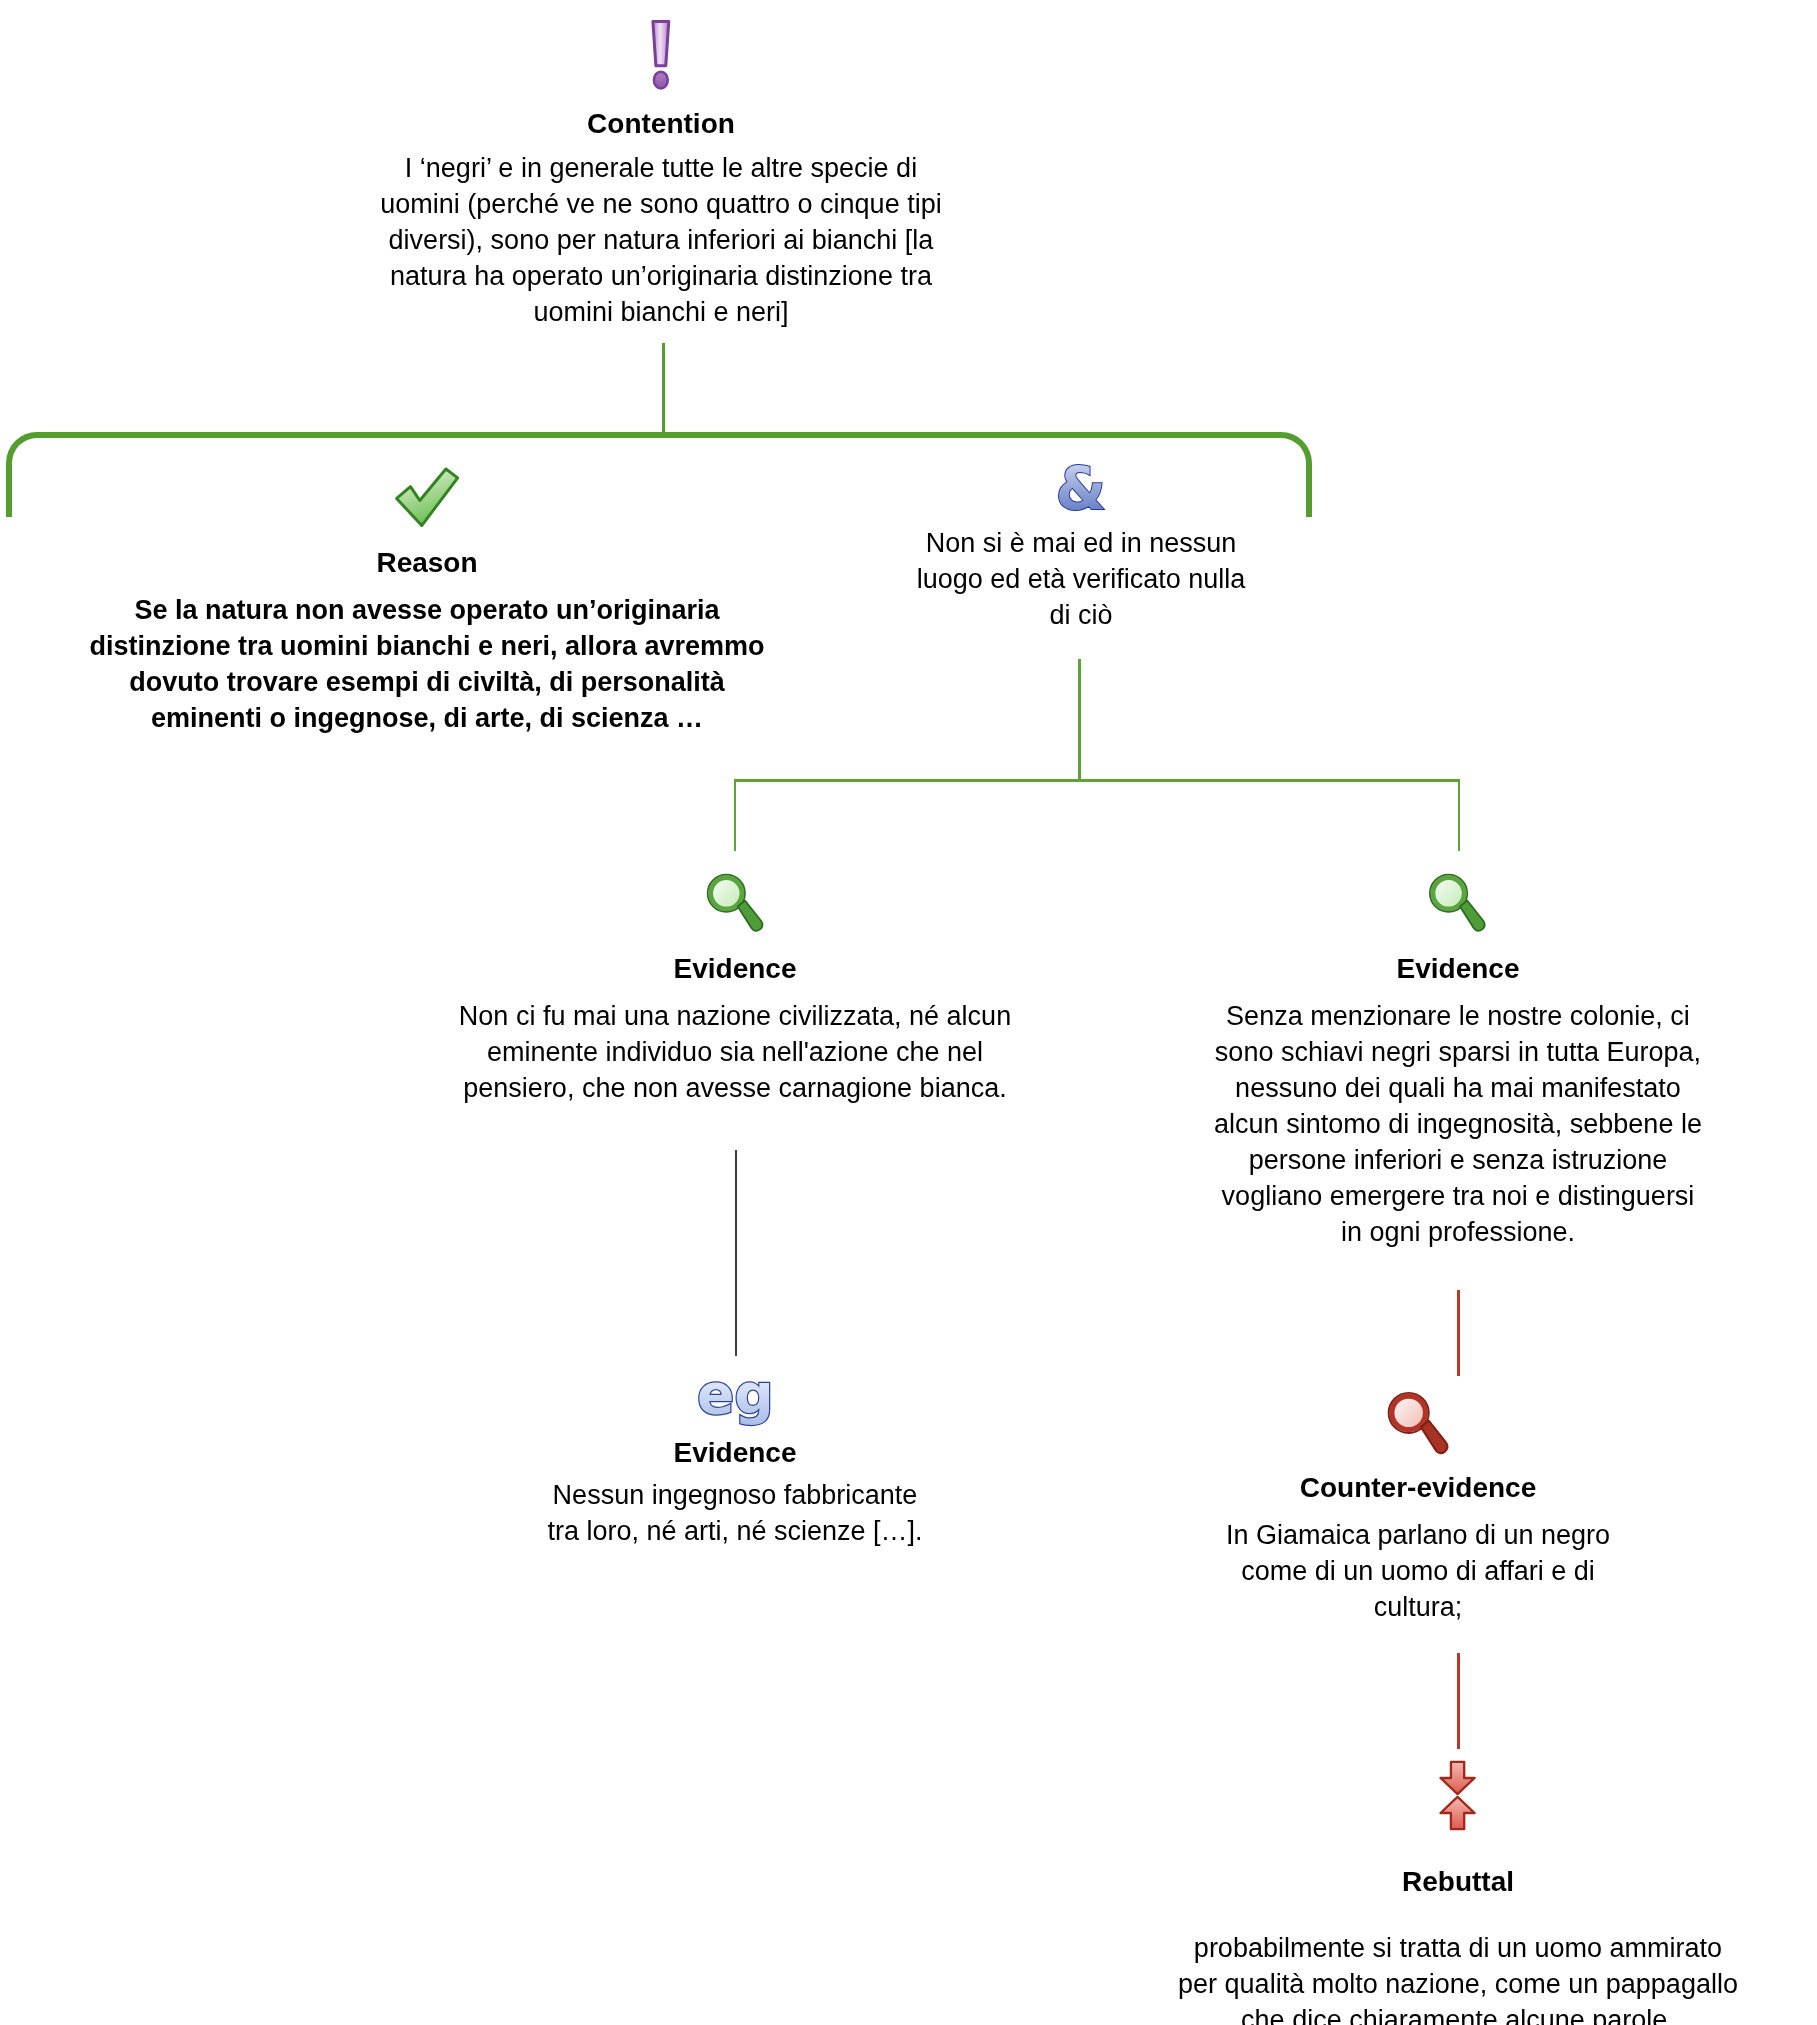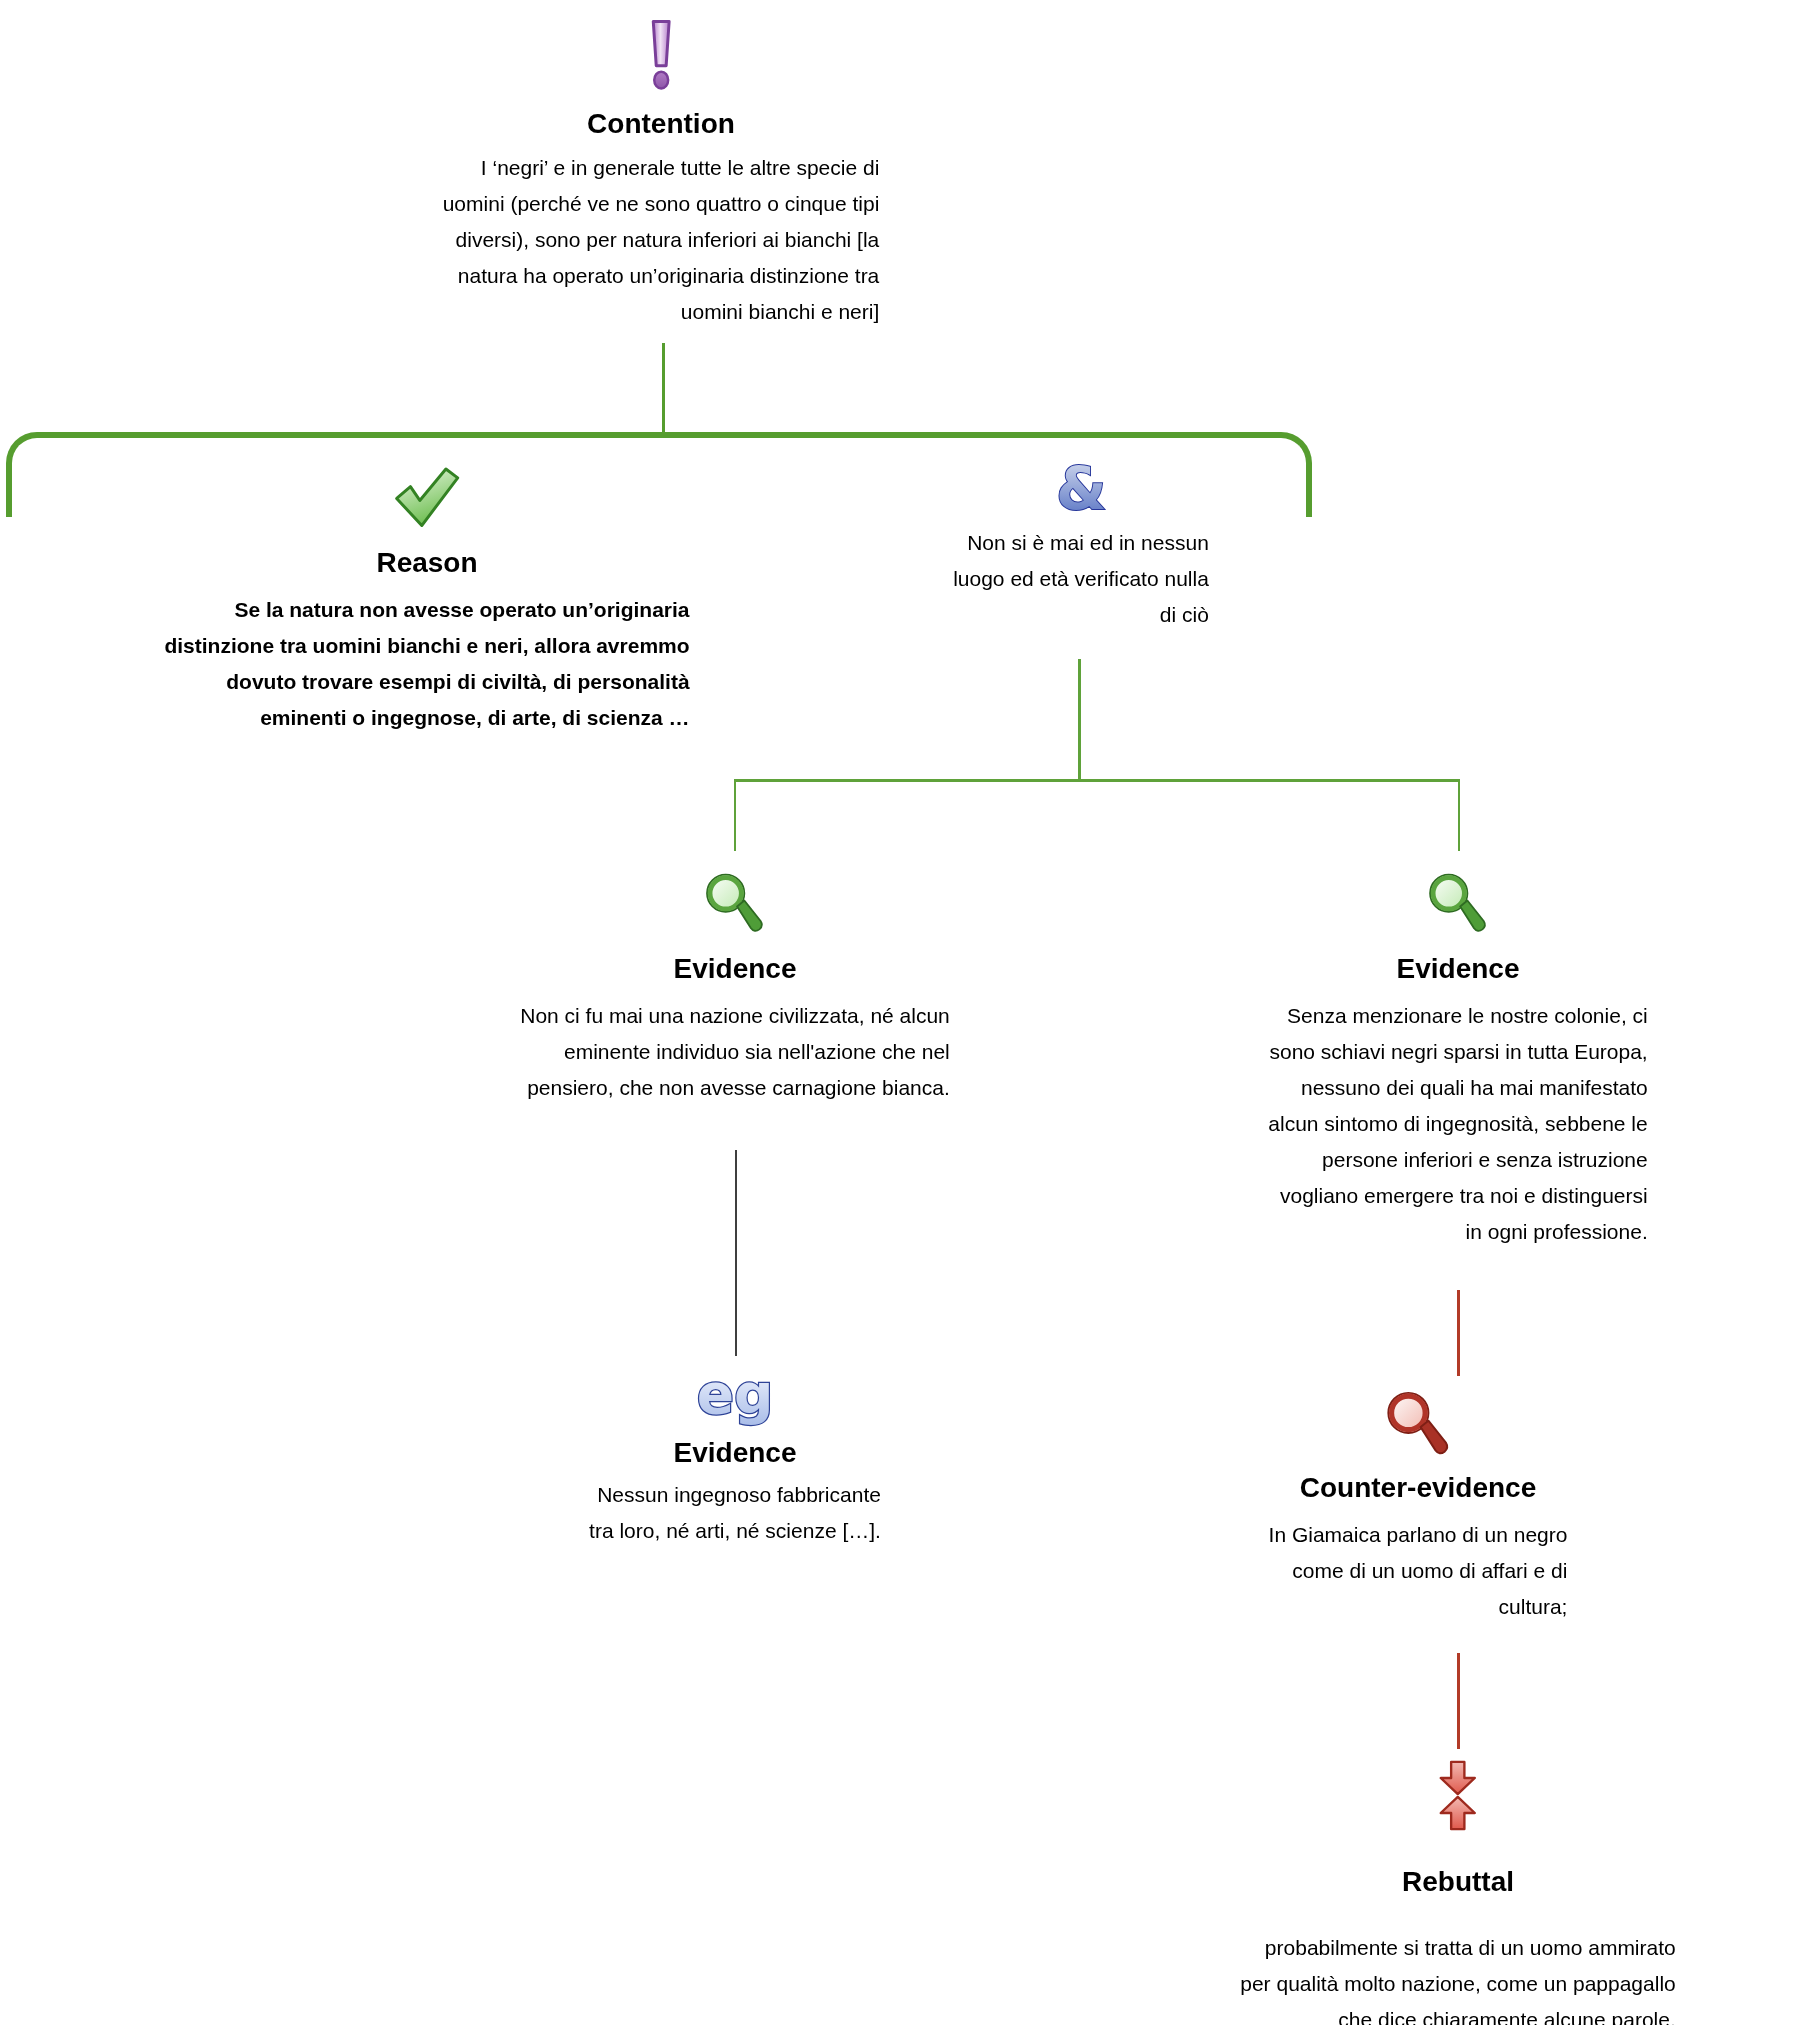--- a/index.html
+++ b/index.html
@@ -12,32 +12,32 @@
     color:#000;
     overflow:hidden;
   }
   .node{
     position:absolute;
     width:max-content;
     transform:translateX(-50%);
     display:flex;
     flex-direction:column;
     align-items:center;
-    text-align:right;
+    text-align:center;
   }
   .node .title{
     margin:0;
     font-size:28px;
     font-weight:bold;
     line-height:32px;
     white-space:pre;
   }
   .node .body{
     margin:8px;
-    font-size:21px;
+    font-size:27px;
     line-height:36px;
     white-space:pre;
   }
   .icon{display:block;line-height:0;}
   .edge{position:absolute;}
   
   .edge.green{background:#569d2f;}
   .edge.green-thin{background:#5fa23a;}
   .edge.black{background:#3f3f3f;}
   .edge.red{background:#b23b28;}

